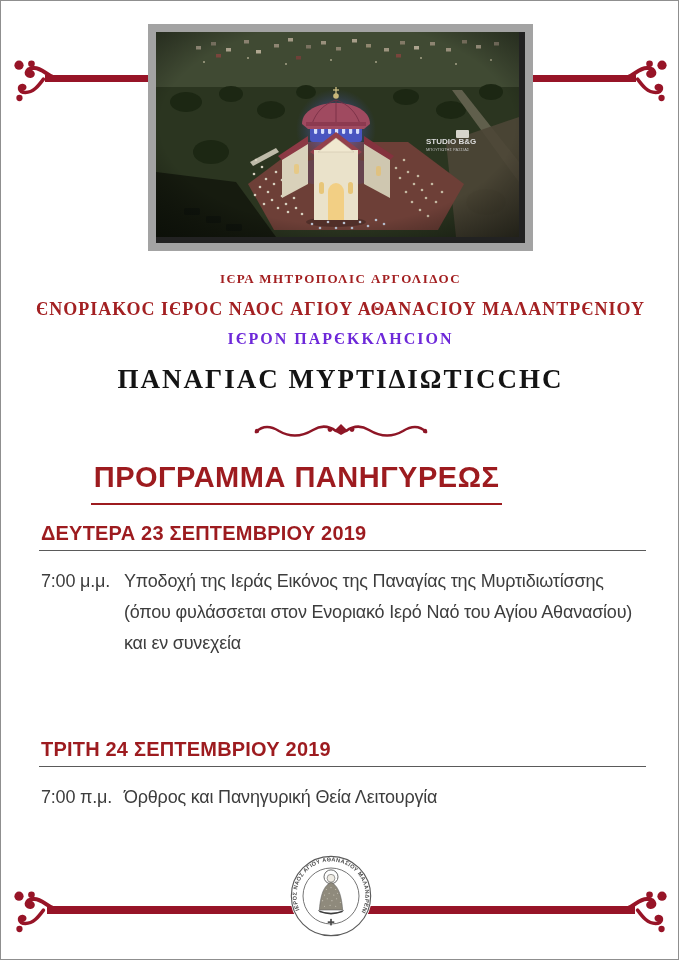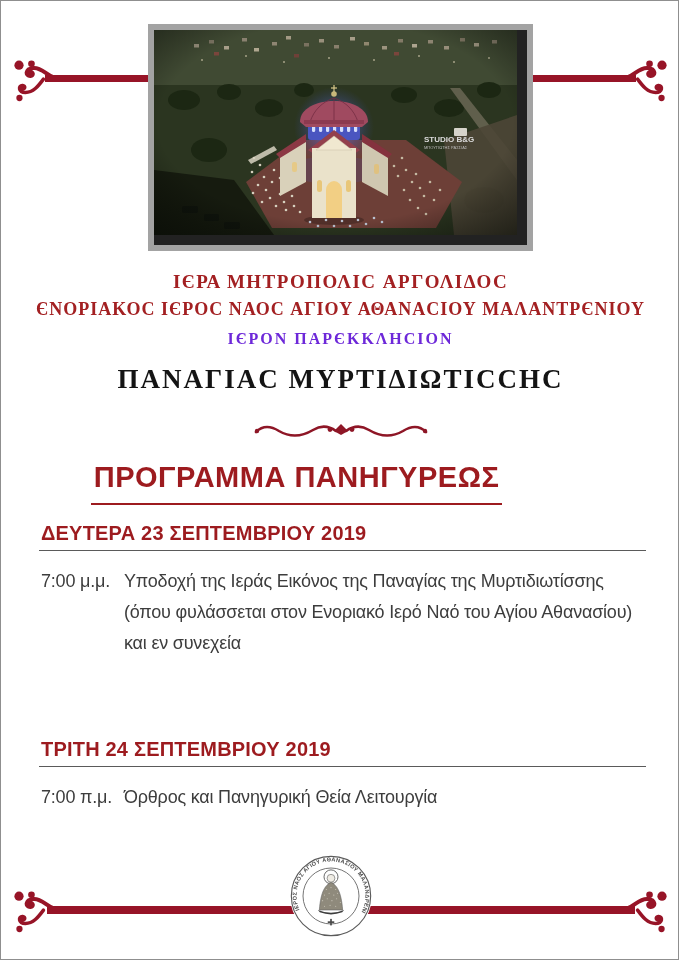--- a/index.html
+++ b/index.html
@@ -14,26 +14,26 @@
   .fl-tr{left:619px;top:56px;transform:scaleX(-1);}
   .fl-bl{left:12px;top:887px;}
   .fl-br{left:619px;top:887px;transform:scaleX(-1);}
   .rail{background:#971427;height:7px;}
   .rail-tl{left:44px;top:74px;width:104px;}
   .rail-tr{left:531px;top:74px;width:104px;}
   .rail-bottom{left:46px;top:905px;width:588px;height:8px;}
 
   
   .photo-frame{left:147px;top:23px;width:385px;height:227px;box-sizing:border-box;
-               border:6px solid #a3a3a3;background:#222;}
+               border:8px solid #a3a3a3;background:#222;}
   .photo-frame svg{display:block;}
 
   
   .byz{width:679px;text-align:center;font-family:"Liberation Serif",serif;font-weight:bold;}
-  .byz1{top:270px;font-size:19px;letter-spacing:1.5px;color:#a32022;}
+  .byz1{top:270px;font-size:13px;letter-spacing:1.5px;color:#a32022;}
   .byz2{top:298px;font-size:18px;letter-spacing:1px;color:#a32022;}
   .byz3{top:329px;font-size:16px;letter-spacing:2px;color:#6d28d9;}
   .byz4{top:363px;font-size:27px;letter-spacing:2px;color:#141414;text-align:center;}
 
   .divider{left:252px;top:421px;width:176px;height:18px;}
 
   .program-title-wrap{top:460px;width:591px;text-align:center;}
   .program-title{display:inline-block;font-size:29px;font-weight:bold;color:#9d1b1f;
                  letter-spacing:.5px;padding:0 3px 9px 3px;border-bottom:2px solid #9d1b1f;}
 

